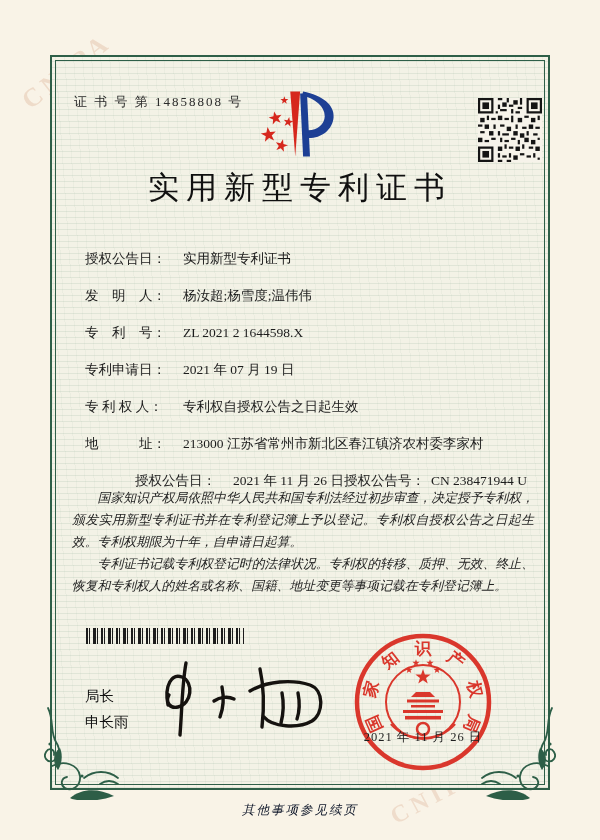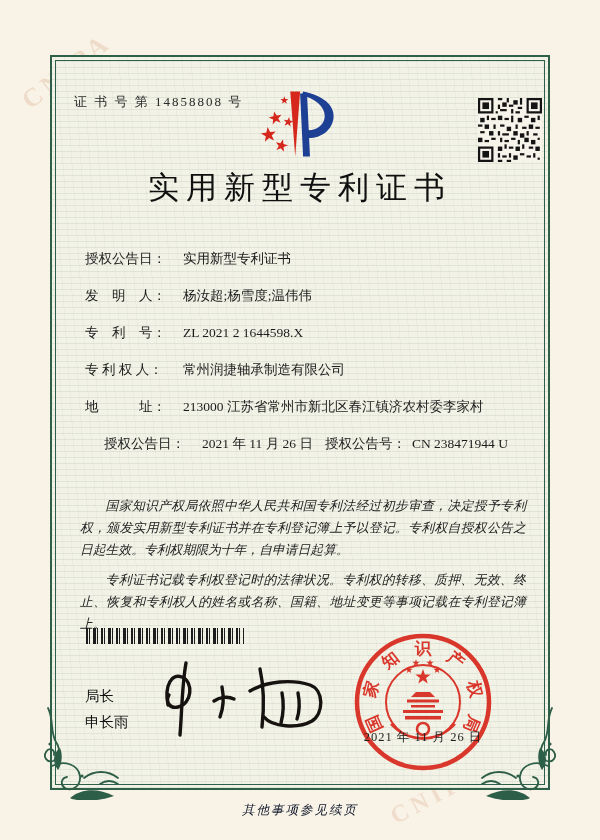--- a/index.html
+++ b/index.html
@@ -34,28 +34,28 @@
   .qr{position:absolute;left:426px;top:41px;width:64px;height:64px;}
   .title{
     position:absolute;left:0;top:110px;width:100%;text-align:center;
     font-size:31px;font-weight:normal;letter-spacing:7px;color:#101010;
   }
   
   .fields{position:absolute;left:33px;top:190px;width:442px;font-size:13.5px;color:#1c1c1c;}
   .f-row{height:23px;line-height:23px;margin-bottom:14px;white-space:nowrap;}
   .f-label{display:inline-block;min-width:92px;}
   .f-value{margin-left:6px;}
-  .grant-row{display:flex;justify-content:center;gap:12px;}
+  .grant-row{display:flex;justify-content:flex-end;}
   
   .paras{
     position:absolute;left:20px;top:430px;width:462px;
     font-size:12.8px;line-height:22px;text-align:justify;
     font-style:italic;color:#222;
   }
-  .paras p{margin:8px;text-indent:2em;}
+  .paras p{margin:0;text-indent:2em;}
   
   .barcode{
     position:absolute;left:34px;top:571px;width:158px;height:16px;
     background:repeating-linear-gradient(90deg,
       #1c1c1c 0 2px,transparent 2px 3px,
       #1c1c1c 3px 4px,transparent 4px 7px,
       #1c1c1c 7px 10px,transparent 10px 11px,
       #1c1c1c 11px 12px,transparent 12px 15px);
   }
   
@@ -190,21 +190,24 @@
     <div class="f-row">
       <span class="f-label">授权公告日：</span><span class="f-value">实用新型专利证书</span>
     </div>
     <div class="f-row">
       <span class="f-label">发　明　人：</span><span class="f-value">杨汝超;杨雪度;温伟伟</span>
     </div>
     <div class="f-row">
       <span class="f-label">专　利　号：</span><span class="f-value">ZL 2021 2 1644598.X</span>
     </div>
     <div class="f-row">
-      <span class="f-label">专 利 权 人：</span><span class="f-value">常州润捷轴承制造有限公司</span>
+      <span class="f-label">专利申请日：</span><span class="f-value">2021 年 07 月 19 日</span>
+    </div>
+    <div class="f-row">
+      <span class="f-label">专 利 权 人：</span><span class="f-value">专利权自授权公告之日起生效</span>
     </div>
     <div class="f-row">
       <span class="f-label">地　　　址：</span><span class="f-value">213000 江苏省常州市新北区春江镇济农村委李家村</span>
     </div>
     <div class="f-row grant-row">
       <span><span class="f-label">授权公告日：</span><span class="f-value">2021 年 11 月 26 日</span></span>
       <span><span>授权公告号：</span><span class="f-value">CN 238471944 U</span></span>
     </div>
   </div>
 

